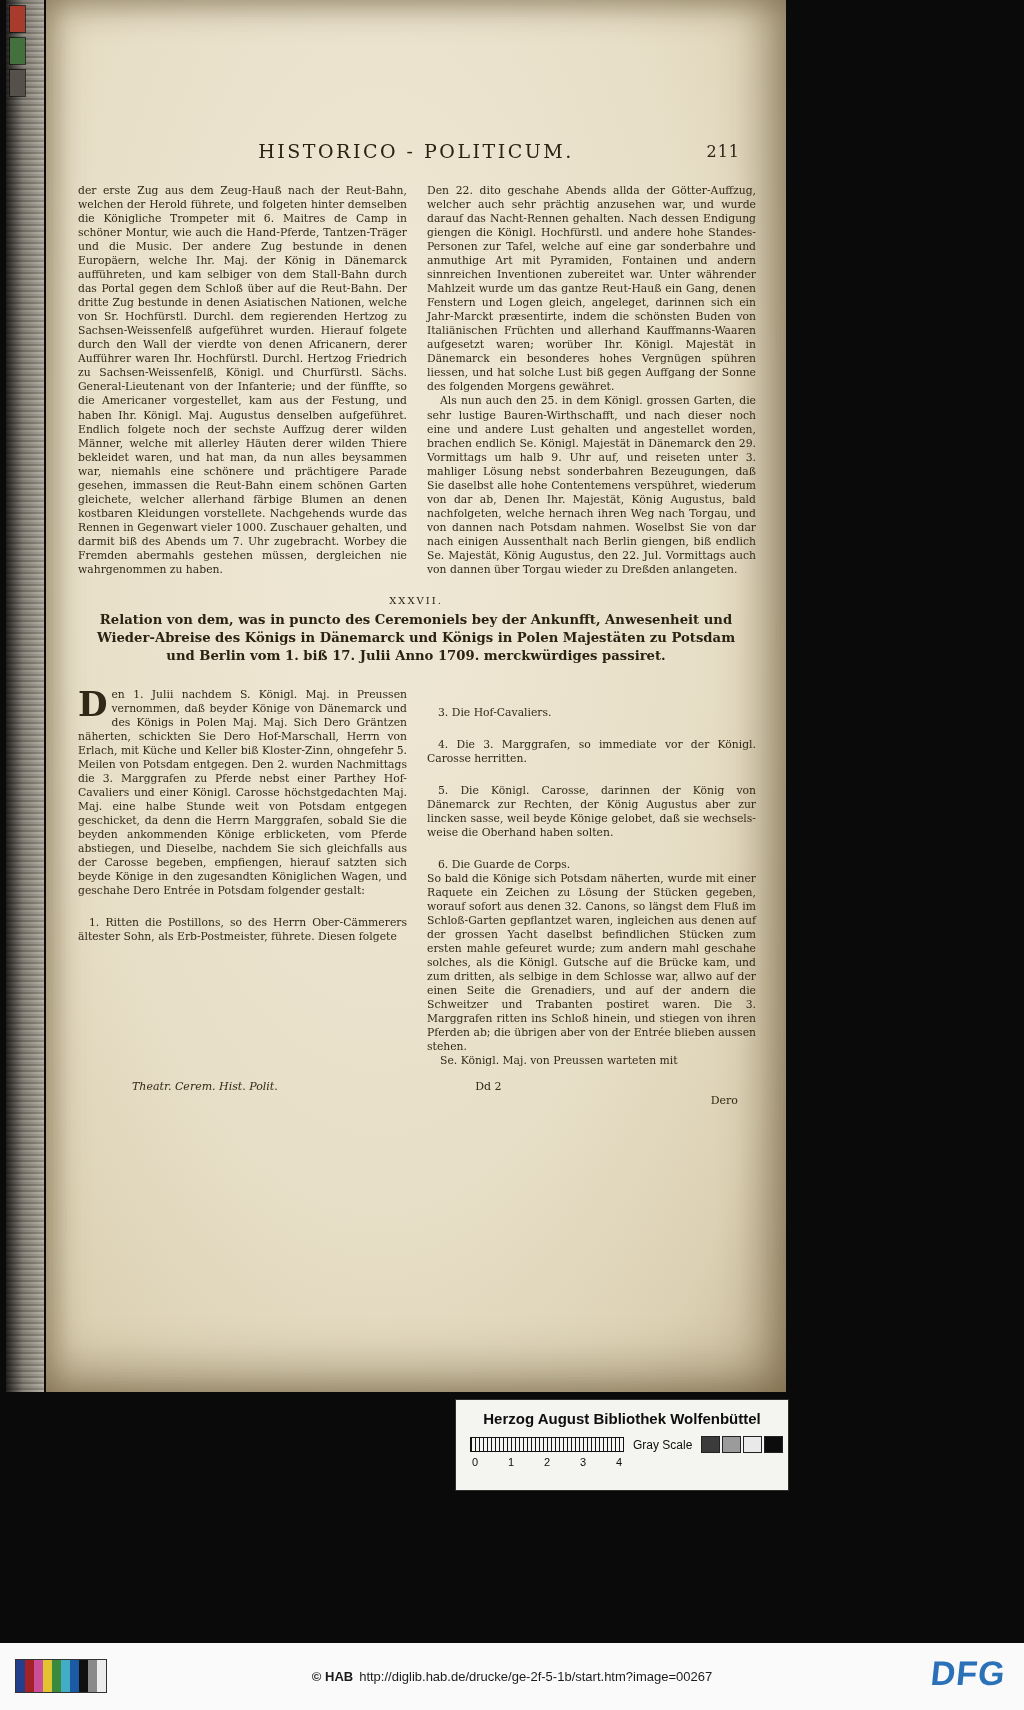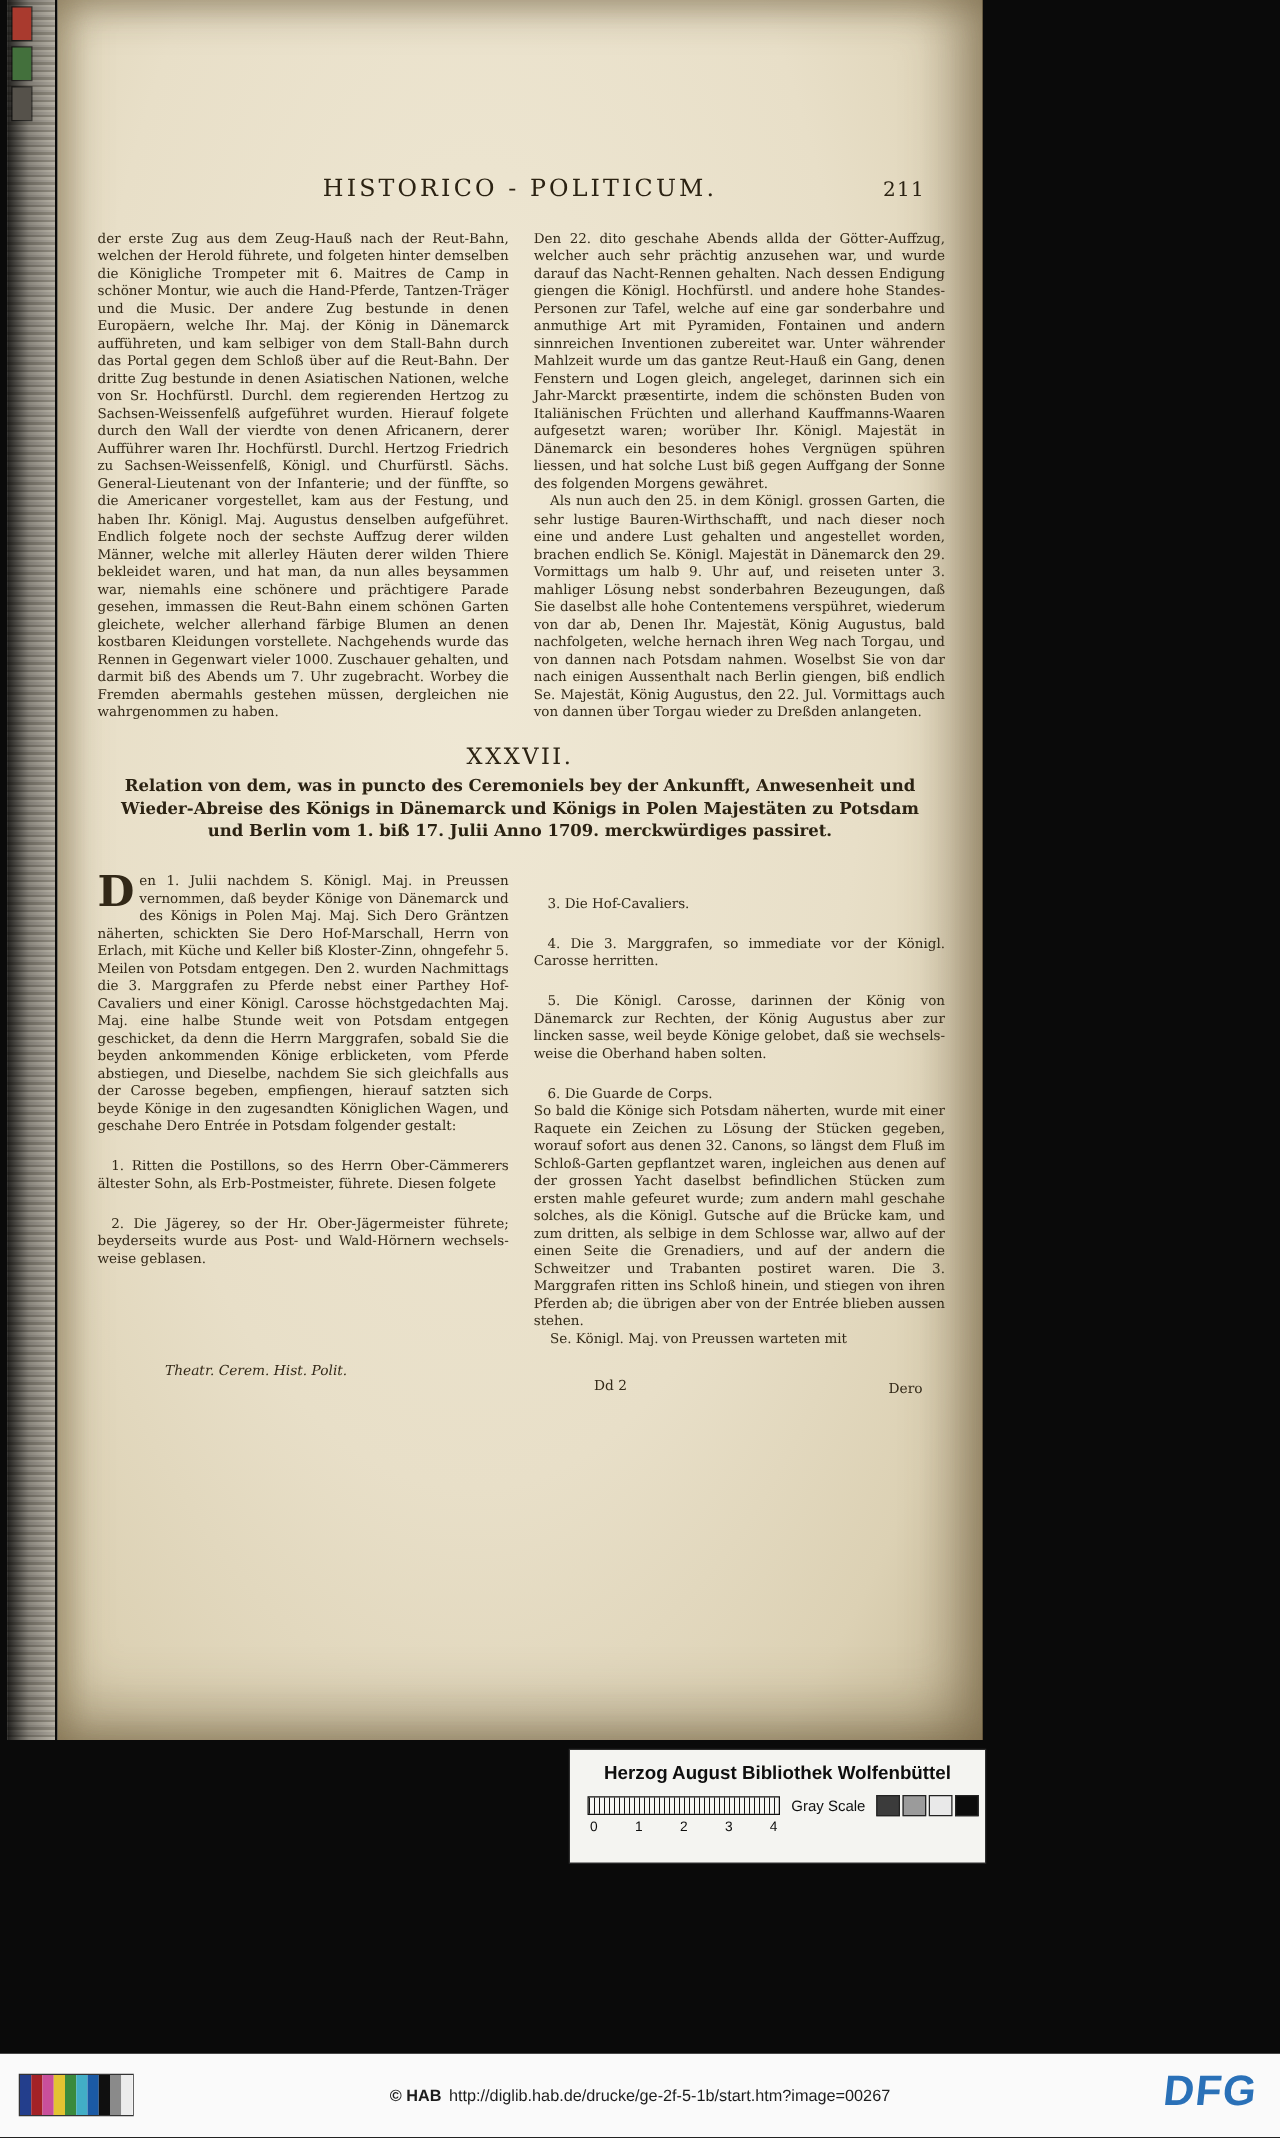--- a/index.html
+++ b/index.html
@@ -34,28 +34,28 @@
     font-size:19px; letter-spacing:2.5px; color:#2b2212; }
   .page-num { position:absolute; right:46px; top:2px; font-size:16px; letter-spacing:1px; }
 
   .cols { display:flex; gap:20px; padding:22px 30px 0 32px; color:#322817;justify-content:flex-end; }
   .col { flex:1; font-size:10.8px; line-height:1.3; text-align:justify; }
   .col p { margin:0; }
   p.ind  { text-indent:13px; }
   p.item { text-indent:11px; margin-top:18px; }
 
   .section { text-align:center; margin-top:18px; color:#2b2212; }
-  .section-num { font-size:18px; letter-spacing:2px; }
+  .section-num { font-size:10px; letter-spacing:2px; }
   .section-title { font-size:13.2px; line-height:1.38; padding:5px 36px 0; font-weight:bold; }
 
   .dropcap { float:left; font-size:34px; line-height:28px; padding:2px 4px 0 0; font-weight:bold; }
 
   .page-end { position:relative; height:42px; margin-top:12px; font-size:11px; color:#322817; }
   .citation  { position:absolute; left:86px;  top:0; font-style:italic; }
-  .signature { position:absolute; left:58%;   top:12px;text-align:right; }
+  .signature { position:absolute; left:58%;   top:0;text-align:right; }
   .catchword { position:absolute; right:48px; top:14px; }
 
   
   .calib-card { position:absolute; left:456px; top:1400px; width:332px; height:90px;
     background:#f4f4f1; box-shadow:0 0 0 1px #2e2e2e; }
   .calib-title { font-family:"Liberation Sans", sans-serif; font-weight:bold; font-size:15px;
     text-align:center; margin-top:10px; color:#0e0e0e; }
   .calib-row { display:flex; align-items:center; margin:9px 0 0 14px; gap:9px; }
   .ruler { width:152px; height:13px; border:1px solid #111;
     background:repeating-linear-gradient(to right,#141414 0 1px,#f6f6f4 1px 4px); }
@@ -112,21 +112,20 @@
       <div class="section-num">XXXVII.</div>
       <div class="section-title">Relation von dem, was in puncto des Ceremoniels bey der Ankunfft, Anwesenheit und Wieder-Abreise des Königs in Dänemarck und Königs in Polen Majestäten zu Potsdam und Berlin vom 1. biß 17. Julii Anno 1709. merckwürdiges passiret.</div>
     </div>
 
     <div class="cols">
       <div class="col">
         <p>
           <span class="dropcap">D</span><span>en 1. Julii nachdem S. Königl. Maj. in Preussen vernommen, daß beyder Könige von Dänemarck und des Königs in Polen Maj. Maj. Sich Dero Gräntzen näherten, schickten Sie Dero Hof-Marschall, Herrn von Erlach, mit Küche und Keller biß Kloster-Zinn, ohngefehr 5. Meilen von Potsdam entgegen. Den 2. wurden Nachmittags die 3. Marggrafen zu Pferde nebst einer Parthey Hof-Cavaliers und einer Königl. Carosse höchstgedachten Maj. Maj. eine halbe Stunde weit von Potsdam entgegen geschicket, da denn die Herrn Marggrafen, sobald Sie die beyden ankommenden Könige erblicketen, vom Pferde abstiegen, und Dieselbe, nachdem Sie sich gleichfalls aus der Carosse begeben, empfiengen, hierauf satzten sich beyde Könige in den zugesandten Königlichen Wagen, und geschahe Dero Entrée in Potsdam folgender gestalt:</span>
         </p>
         <p class="item">1. Ritten die Postillons, so des Herrn Ober-Cämmerers ältester Sohn, als Erb-Postmeister, führete. Diesen folgete</p>
-        <p class="item">2. Die Jägerey, so der Hr. Ober-Jägermeister führete; beyderseits wurde aus Post- und Wald-Hörnern wechsels-weise geblasen.</p>
       </div>
       <div class="col">
         <p class="item">3. Die Hof-Cavaliers.</p>
         <p class="item">4. Die 3. Marggrafen, so immediate vor der Königl. Carosse herritten.</p>
         <p class="item">5. Die Königl. Carosse, darinnen der König von Dänemarck zur Rechten, der König Augustus aber zur lincken sasse, weil beyde Könige gelobet, daß sie wechsels-weise die Oberhand haben solten.</p>
         <p class="item">6. Die Guarde de Corps.</p>
         <p>So bald die Könige sich Potsdam näherten, wurde mit einer Raquete ein Zeichen zu Lösung der Stücken gegeben, worauf sofort aus denen 32. Canons, so längst dem Fluß im Schloß-Garten gepflantzet waren, ingleichen aus denen auf der grossen Yacht daselbst befindlichen Stücken zum ersten mahle gefeuret wurde; zum andern mahl geschahe solches, als die Königl. Gutsche auf die Brücke kam, und zum dritten, als selbige in dem Schlosse war, allwo auf der einen Seite die Grenadiers, und auf der andern die Schweitzer und Trabanten postiret waren. Die 3. Marggrafen ritten ins Schloß hinein, und stiegen von ihren Pferden ab; die übrigen aber von der Entrée blieben aussen stehen.</p>
         <p class="ind">Se. Königl. Maj. von Preussen warteten mit</p>
       </div>
     </div>

